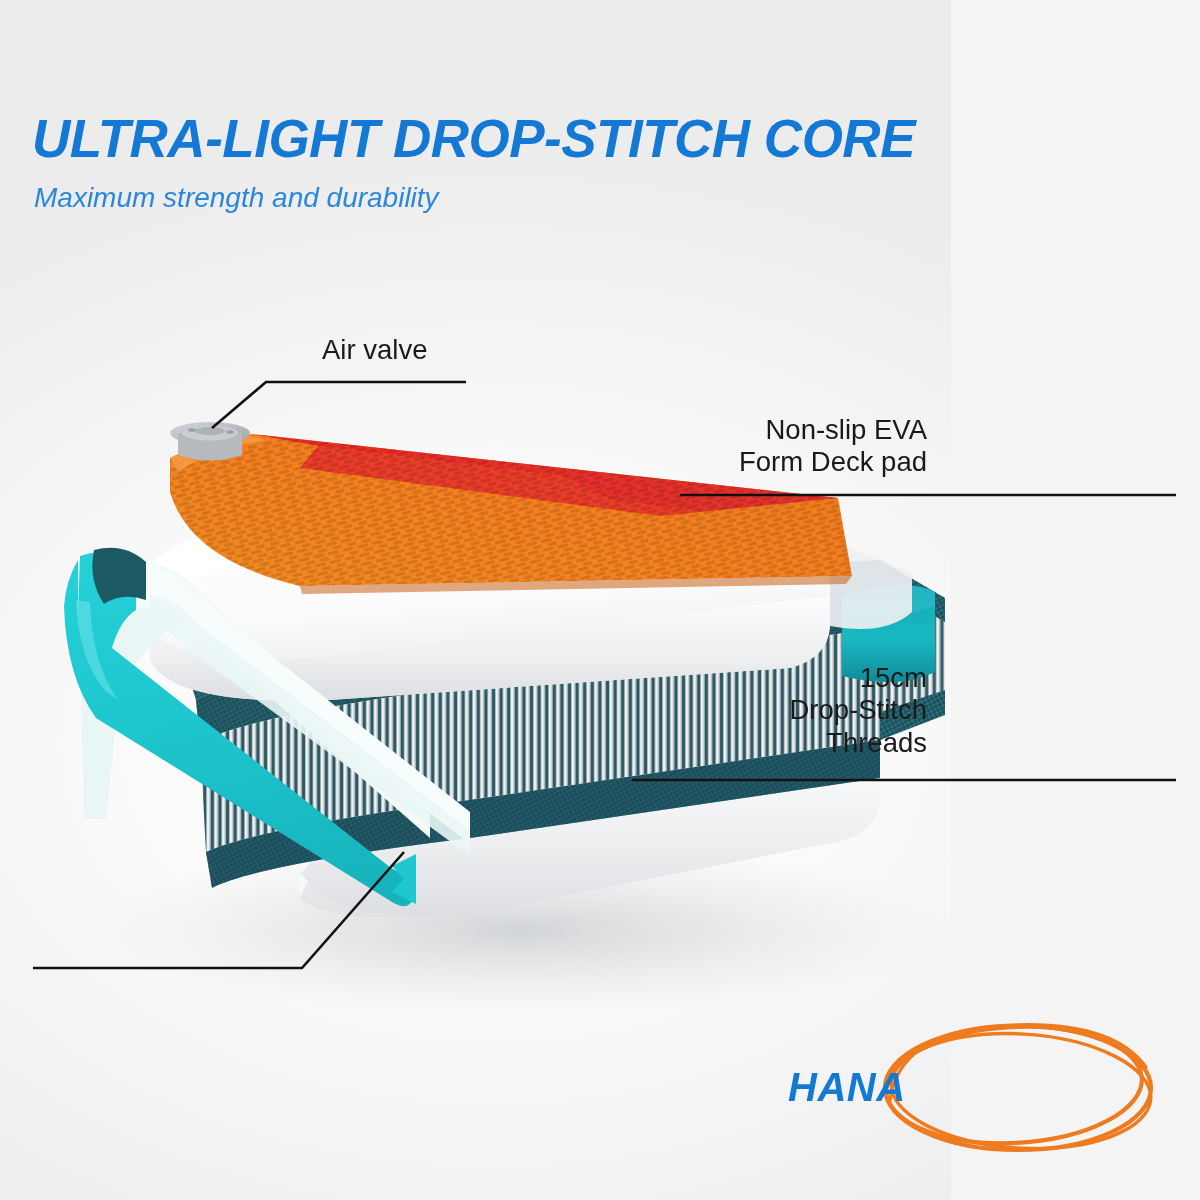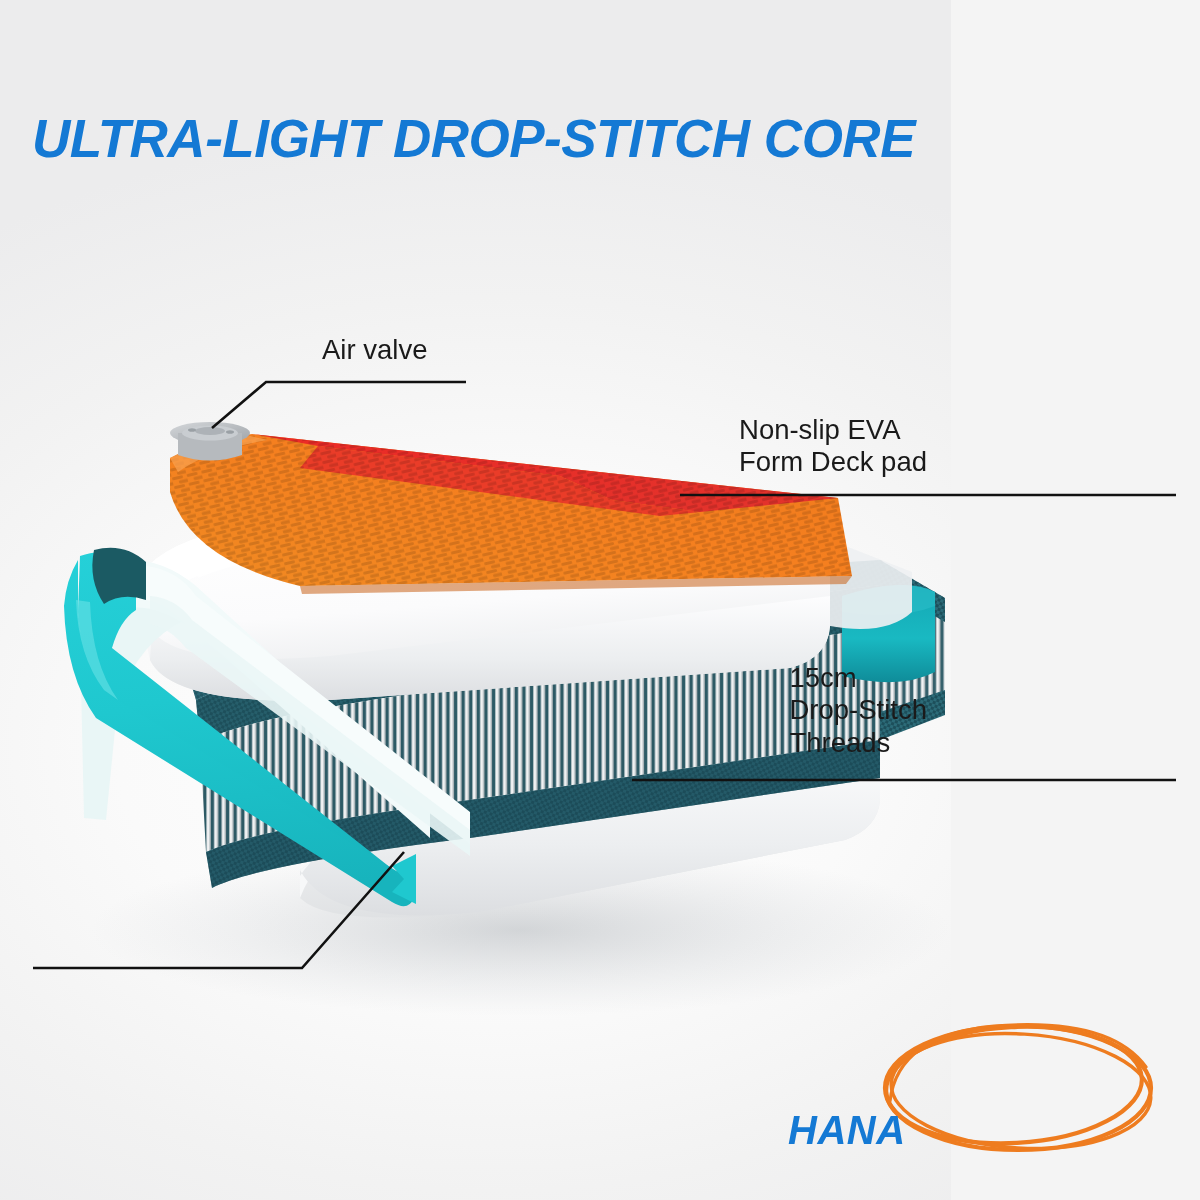--- a/index.html
+++ b/index.html
@@ -33,32 +33,31 @@
 
   
   .callout {
     position:absolute;
     font-size:27.5px; font-weight:400;
     color:#1a1a1a;
     line-height:1.18;
     white-space:pre-line;
   }
   .c-airvalve  { left:322px;  top:334px;  text-align:center; }
-  .c-eva       { right:24px;  top:414px;  text-align:left; }
-  .c-threads   { right:24px;  top:662px;  text-align:left; }
+  .c-eva       { right:24px;  top:414px;  text-align:right; }
+  .c-threads   { right:24px;  top:662px;  text-align:right; }
   .c-pvc       { left:33px;   top:888px;  text-align:left; }
 
   
   .logo { position:absolute; left:780px; top:1005px; width:400px; height:180px; }
   .logo-hana {
     position:absolute; left:8px; top:60px;
     font-size:40px; font-weight:bold; font-style:italic;
     letter-spacing:0.5px;
     color:#1479d4;
-    margin-top:43px;
   }
   .logo-kahuna {
     position:absolute; left:166px; top:58px;
     font-size:41px; font-weight:bold;
     letter-spacing:0.5px;
     color:#ee7c1f;
   }
   .logo svg { position:absolute; left:0; top:0; }
 
   
@@ -257,20 +256,21 @@
   <svg id="lines" width="1200" height="1200" viewBox="0 0 1200 1200">
     <g stroke="#111111" stroke-width="2.6" fill="none" stroke-linecap="butt">
       <path d="M 466 382 L 266 382 L 212 428"></path>
       <path d="M 1176 495 L 680 495"></path>
       <path d="M 1176 780 L 632 780"></path>
       <path d="M 33 968 L 302 968 L 404 852"></path>
     </g>
   </svg>
 
   <div class="title">ULTRA-LIGHT DROP-STITCH CORE</div>
+  <div class="subtitle">Maximum strength and durability</div>
 
   <div class="callout c-airvalve">Air valve</div>
   <div class="callout c-eva">Non-slip EVA
 Form Deck pad</div>
   <div class="callout c-threads">15cm
 Drop-Stitch
 Threads</div>
 
   <div class="logo">
     <svg width="400" height="180" viewBox="0 0 400 180">

